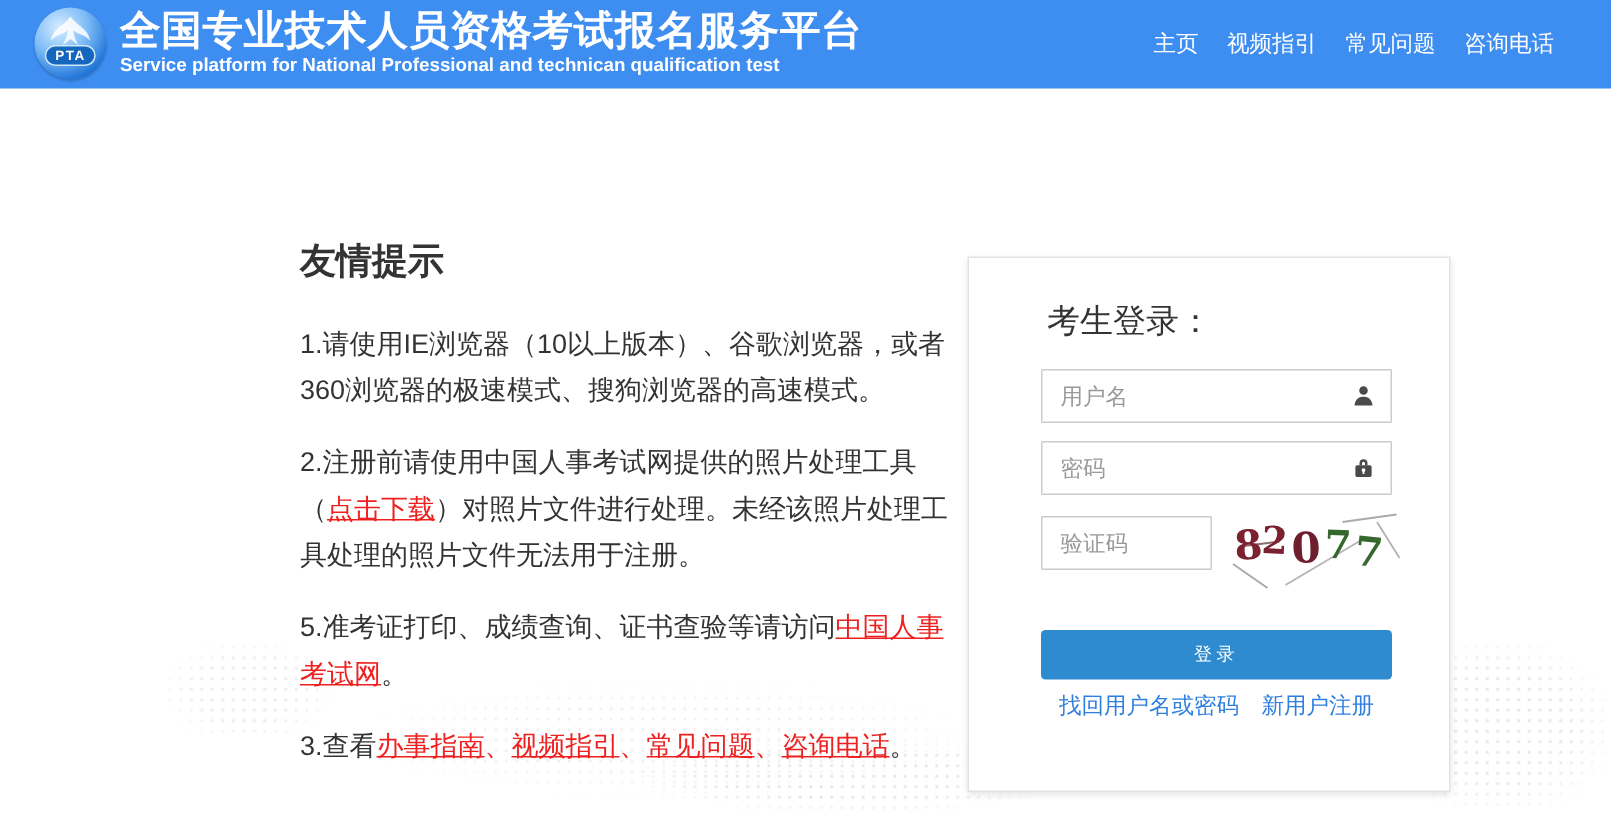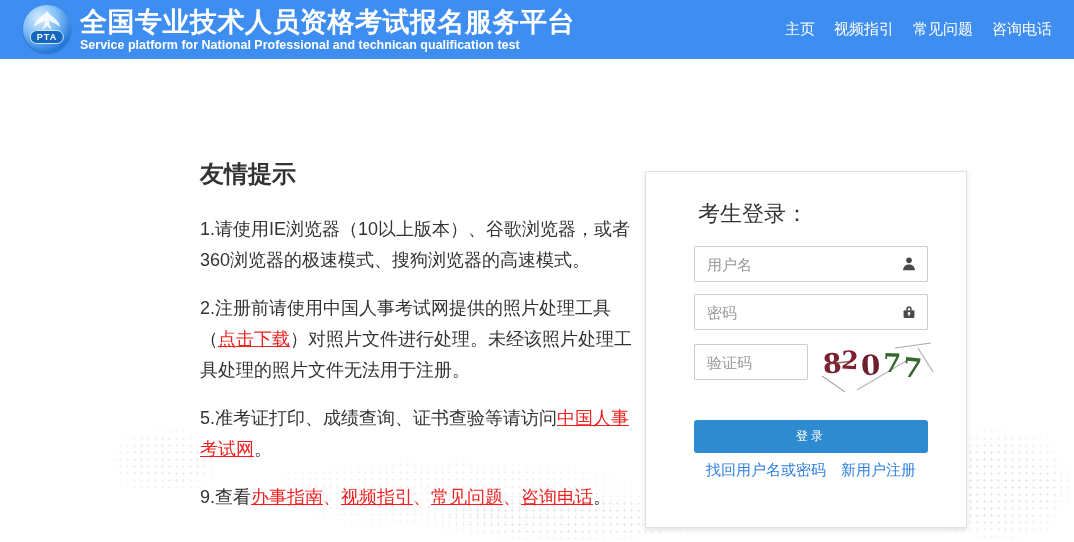--- a/index.html
+++ b/index.html
@@ -2,31 +2,31 @@
 <html style="--header-bg: #3e8ef2; --button-bg: #2e8bcf; --red-link: #ef2020; --blue-link: #2e7fe0; --captcha-red: #7b2130; --captcha-green: #35682d;"><head>
 <meta charset="utf-8">
 <style>
   * { margin:0; padding:0; box-sizing:border-box; }
   html,body { background:#fff; }
   body { font-family:"Liberation Sans","DejaVu Sans",sans-serif; }
   .page { position:relative; width:1074px; height:542px; overflow:hidden; background:#fff; }
 
   
   .header { position:absolute; top:0; left:0; width:100%; height:59px; background:var(--header-bg,#3e8ef2); z-index:3; }
-  .brand { position:absolute; left:23px; top:5px; display:flex; align-items:center; gap:9px; cursor:pointer; }
+  .brand { position:absolute; left:23px; top:5px; display:flex; gap:9px; cursor:pointer; }
   .logo { position:relative; width:48px; height:48px; border-radius:50%;
           background:radial-gradient(circle at 35% 28%, #d8edff 0%, #7dbcf7 40%, #2277d8 75%, #135ec0 100%);
           box-shadow:0 1px 2px rgba(0,0,0,.25); flex:0 0 auto; }
   .logo .swirl { position:absolute; left:10px; top:6px; width:28px; height:22px; fill:rgba(255,255,255,.85); }
   .logo-band { position:absolute; left:50%; top:25px; transform:translateX(-50%);
                background:#1566bd; color:#fff; font-size:9px; font-weight:bold; line-height:12px;
                padding:0 6px; border-radius:8px; border:1px solid #cfe7fb; letter-spacing:1px; }
   .title { color:#fff; font-size:27px; font-weight:bold; line-height:30px; letter-spacing:.5px; white-space:nowrap; }
   .subtitle { color:#fff; font-size:12.5px; font-weight:bold; margin-top:1px; white-space:nowrap; }
-  .nav { position:absolute; right:22px; top:0; height:59px; display:flex; align-items:center; gap:19px; }
+  .nav { position:absolute; right:38px; top:0; height:59px; display:flex; align-items:center; gap:19px; }
   .nav a { color:#fff; font-size:15px; text-decoration:none; cursor:pointer; white-space:nowrap; }
 
   
   .dots { position:absolute; z-index:0;
           background-image:radial-gradient(#e9e9e9 1.15px, rgba(255,255,255,0) 1.3px);
           background-size:7px 7px;
           -webkit-mask-image:radial-gradient(ellipse at center, #000 45%, transparent 78%);
           mask-image:radial-gradient(ellipse at center, #000 45%, transparent 78%); }
   .dots.d1 { left:425px; top:493px; width:285px; height:49px; }
   .dots.d2 { left:925px; top:428px; width:149px; height:114px; }
@@ -94,21 +94,21 @@
   <div class="dots d1"></div>
   <div class="dots d2"></div>
   <div class="dots d3"></div>
   <div class="dots d4"></div>
 
   <section class="tips">
     <h2>友情提示</h2>
     <p><span>1.请使用IE浏览器（10以上版本）、谷歌浏览器，或者360浏览器的极速模式、搜狗浏览器的高速模式。</span></p>
     <p><span>2.注册前请使用中国人事考试网提供的照片处理工具（</span><a class="red">点击下载</a><span>）对照片文件进行处理。未经该照片处理工具处理的照片文件无法用于注册。</span></p>
     <p><span>5.准考证打印、成绩查询、证书查验等请访问</span><a class="red">中国人事考试网</a><span>。</span></p>
-    <p><span>9.查看</span><a class="red">办事指南</a><span class="redsep">、</span><a class="red">视频指引</a><span class="redsep">、</span><a class="red">常见问题</a><span class="redsep">、</span><a class="red">咨询电话</a><span>。</span></p>
+    <p><span>3.查看</span><a class="red">办事指南</a><span class="redsep">、</span><a class="red">视频指引</a><span class="redsep">、</span><a class="red">常见问题</a><span class="redsep">、</span><a class="red">咨询电话</a><span>。</span></p>
   </section>
 
   <aside class="login-panel">
     <h3>考生登录：</h3>
 
     <div class="field f-user">
       <input type="text" placeholder="用户名" style="">
       <span class="ficon">
         <svg viewBox="0 0 24 24">
             <circle cx="12" cy="7.6" r="3.4"></circle>

